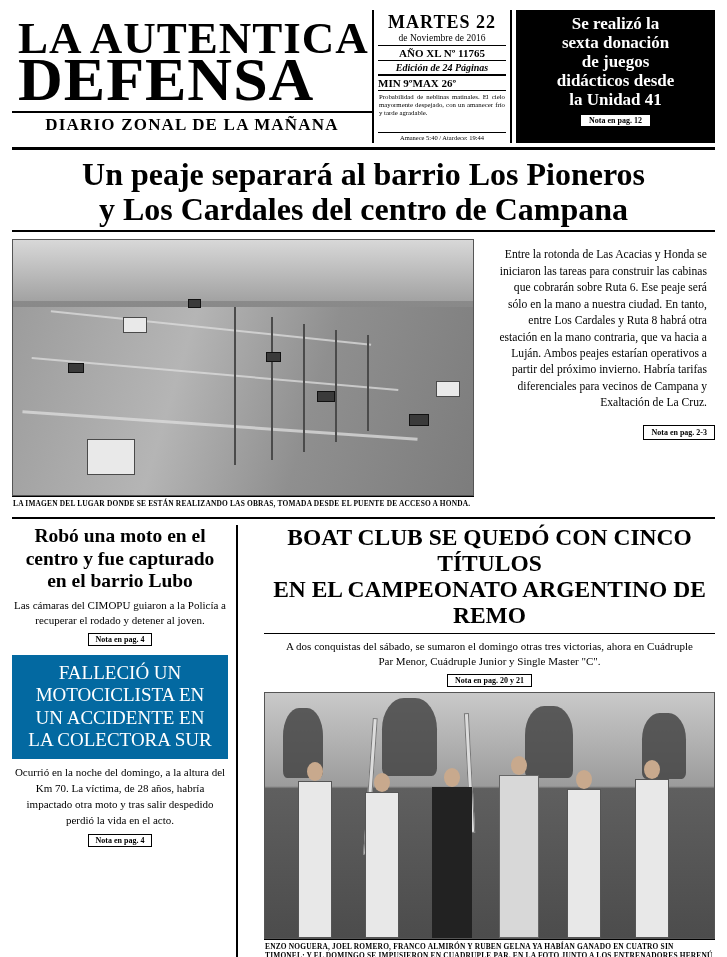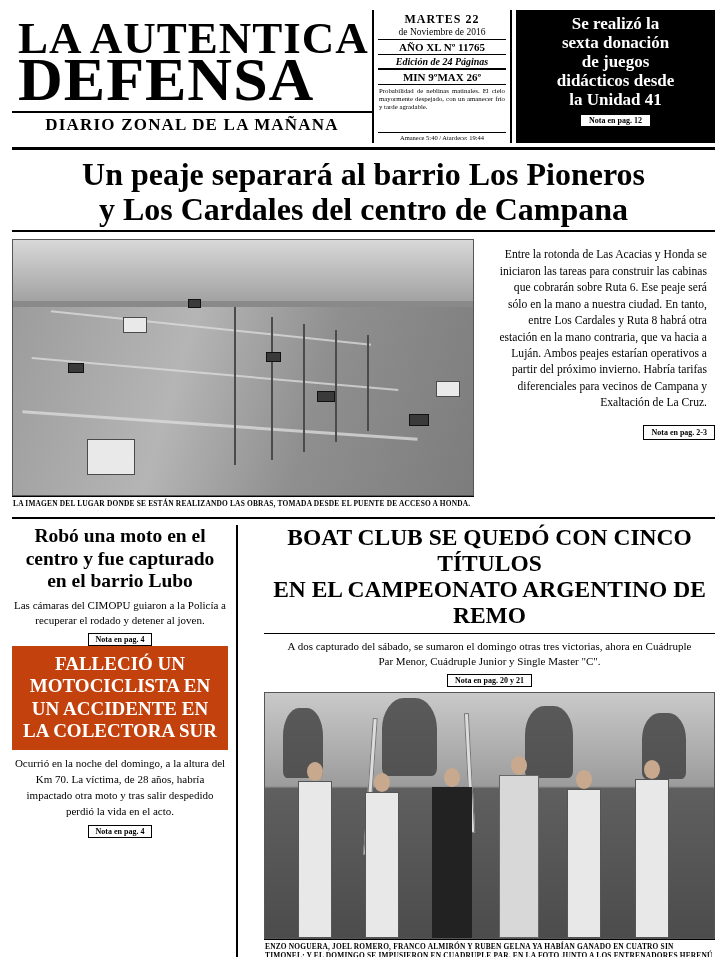--- a/index.html
+++ b/index.html
@@ -18,25 +18,25 @@
   .logo-la{font-size:45px;text-align:left;padding-left:6px;}
   .logo-def{font-size:62px;text-align:left;padding-left:6px;margin-top:-4px;}
   .logo-sub{
     font-size:17px;font-weight:bold;letter-spacing:1.2px;text-align:center;
     border-top:2px solid #000;margin-top:4px;padding-top:2px;
   }
   .date-block{
     flex:0 0 128px;border-left:2px solid #000;border-right:2px solid #000;
     padding:2px 4px;text-align:center;display:flex;flex-direction:column;
   }
-  .d-main{font-size:12px;font-weight:bold;letter-spacing:1px;}
+  .d-main{font-size:18px;font-weight:bold;letter-spacing:1px;}
   .d-sub{font-size:9.5px;border-bottom:1px solid #000;padding-bottom:2px;}
   .d-year{font-size:11px;font-weight:bold;border-bottom:1px solid #000;padding:1px 0;}
   .d-edit{font-size:10px;font-style:italic;font-weight:bold;border-bottom:2px solid #000;padding:1px 0;}
-  .d-temp{font-size:11px;font-weight:bold;border-bottom:1px solid #000;padding:1px 0;display:flex;justify-content:center;}
+  .d-temp{font-size:11px;font-weight:bold;border-bottom:1px solid #000;padding:1px 0;display:flex;justify-content:flex-start;}
   .d-fore{font-size:6.8px;text-align:justify;line-height:1.15;padding:2px 1px;flex:1;}
   .d-sun{font-size:6.5px;border-top:1px solid #000;padding-top:1px;}
   .promo-block{
     flex:1;background:#000;color:#fff;text-align:center;margin-left:4px;
     padding:4px 6px 16px 6px;display:flex;flex-direction:column;justify-content:center;
   }
   .promo-block .l{font-size:17px;font-weight:bold;line-height:1.12;}
   .promo-note{
     background:#fff;color:#000;font-size:8px;font-weight:bold;border:1px solid #000;
     display:inline-block;margin:5px auto 0 auto;padding:1px 8px;
@@ -76,22 +76,22 @@
   
   .lower{display:flex;margin-top:6px;border-top:2px solid #000;padding-top:6px;}
   .col-left{flex:0 0 216px;padding-right:8px;border-right:2px solid #000;}
   .col-right{flex:1;padding-left:26px;}
   .sub-head{
     text-align:center;font-weight:bold;font-size:19.5px;line-height:1.16;
   }
   .sub-body{font-size:11px;line-height:1.35;text-align:center;margin-top:5px;}
   .center{text-align:center;}
   .black-box{
-    background:#c2410c;color:#fff;text-align:center;font-weight:bold;font-size:19px;
-    line-height:1.18;padding:7px 4px 8px 4px;
+    background:#0369a1;color:#fff;text-align:center;font-weight:normal;font-size:19px;
+    line-height:1.18;padding:7px 4px 8px 4px;margin-top:9px;
   }
   .box-body{font-size:11px;line-height:1.45;text-align:center;margin-top:6px;}
   .boat-head{
     text-align:center;font-weight:bold;font-size:23.5px;line-height:1.1;
     border-bottom:1px solid #000;padding-bottom:4px;
   }
   .boat-sub{font-size:11px;line-height:1.4;text-align:center;padding:5px 18px 0 18px;}
   .boat-photo{margin-top:5px;}
   .team{position:relative;background:#6f6f6f;overflow:hidden;}
   .team .bg{position:absolute;inset:0;background:linear-gradient(#c9c9c9 0%,#9c9c9c 38%,#5f5f5f 39%,#4c4c4c 100%);}
@@ -198,21 +198,21 @@
       <div class="center">
         <span class="note-pill">Nota en pag. 4</span>
       </div>
     </div>
 
     <div class="col-right">
       <div class="boat-head">
         <div>BOAT CLUB SE QUEDÓ CON CINCO TÍTULOS</div>
         <div>EN EL CAMPEONATO ARGENTINO DE REMO</div>
       </div>
-      <div class="boat-sub">A dos capturado del sábado, se sumaron el domingo otras tres victorias, ahora en Cuádruple Par Menor, Cuádruple Junior y Single Master "C".</div>
+      <div class="boat-sub">A dos conquistas del sábado, se sumaron el domingo otras tres victorias, ahora en Cuádruple Par Menor, Cuádruple Junior y Single Master "C".</div>
       <div class="center">
         <span class="note-pill">Nota en pag. 20 y 21</span>
       </div>
 
       <div class="boat-photo">
         <div class="photo team" style="height:245px;">
           <div class="bg"></div>
           <div class="tree" style="left:4%;top:6%;width:40px;height:70px;"></div>
           <div class="tree" style="left:26%;top:2%;width:55px;height:78px;"></div>
           <div class="tree" style="left:58%;top:5%;width:48px;height:72px;"></div>

